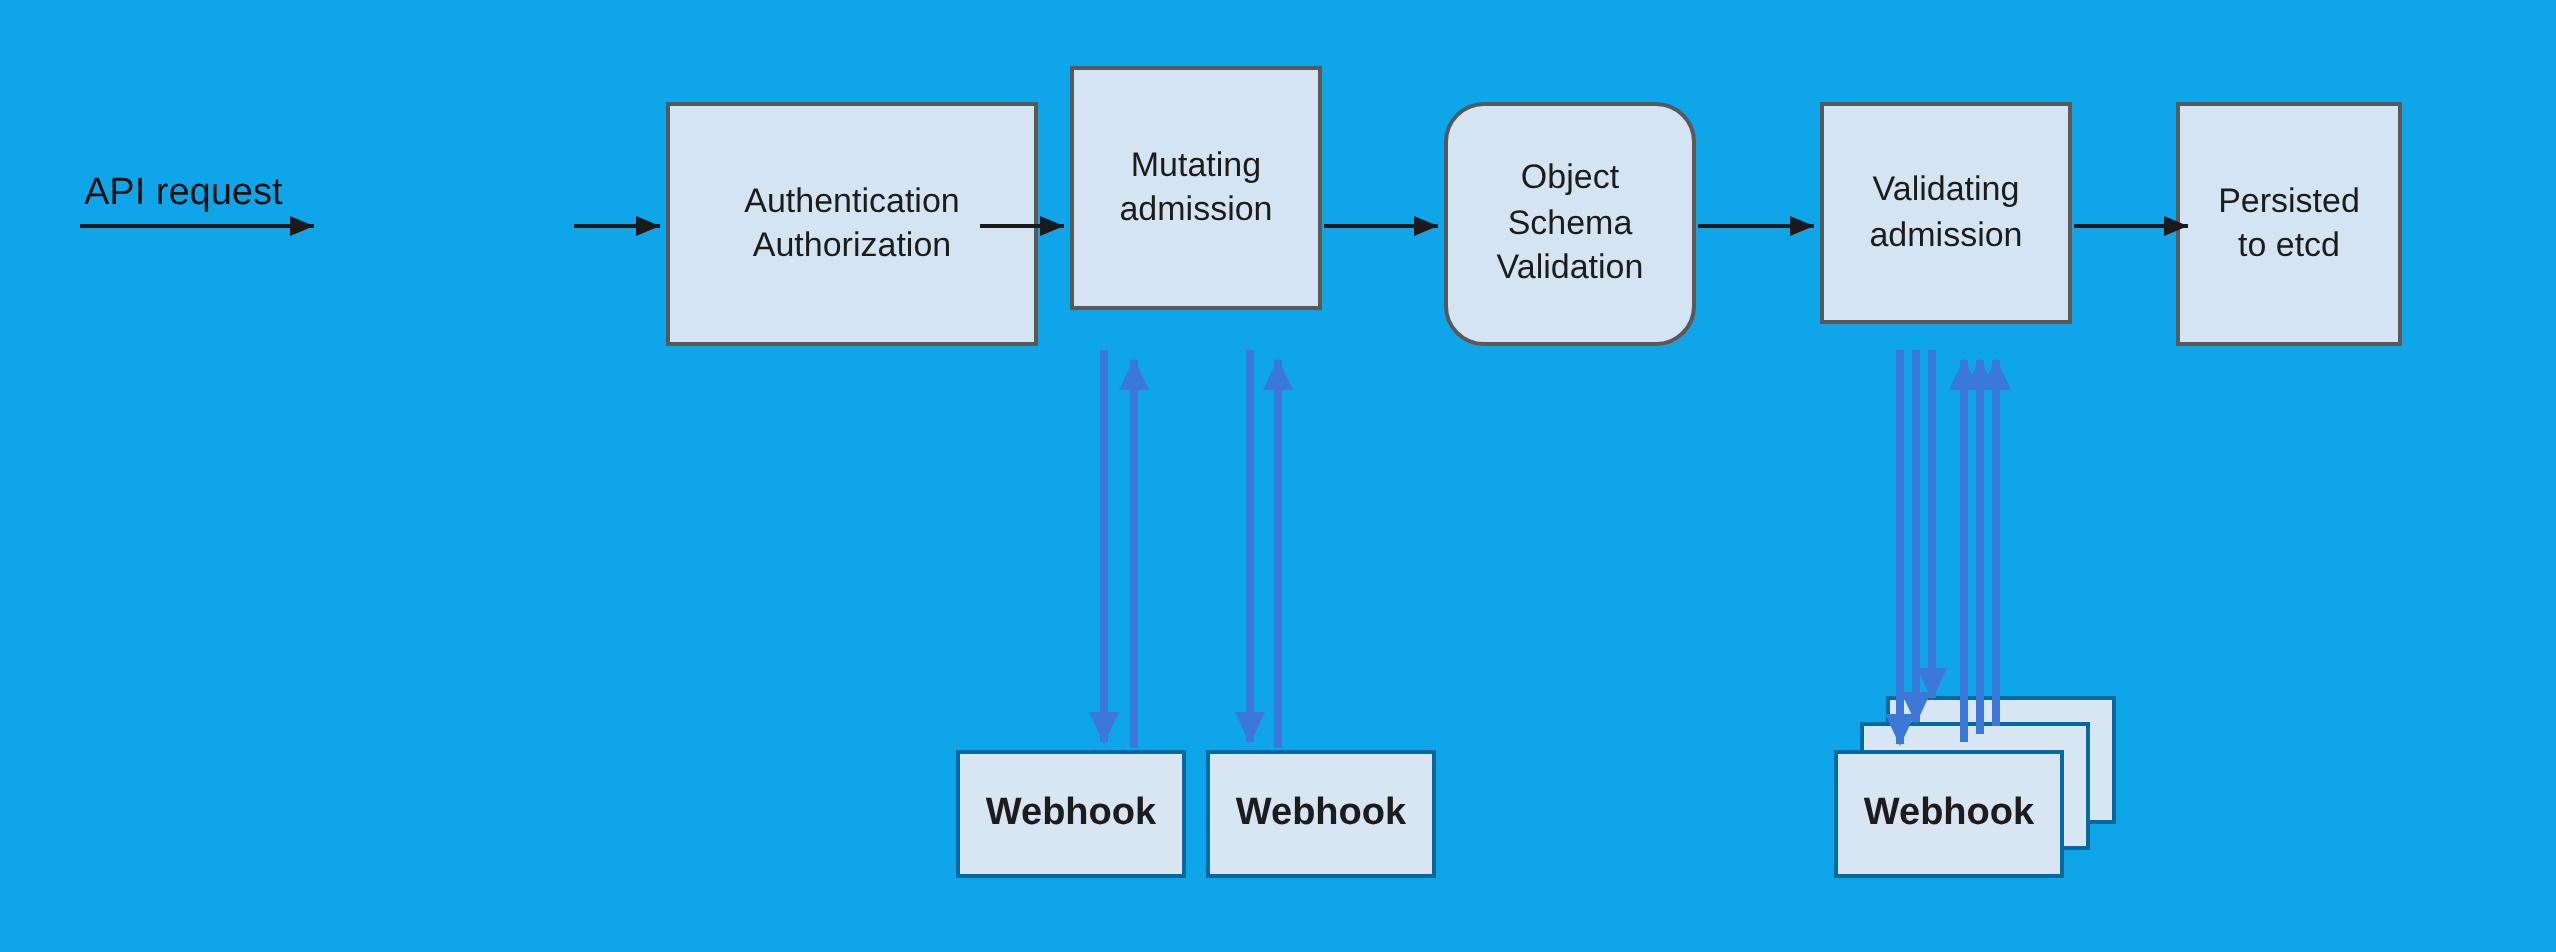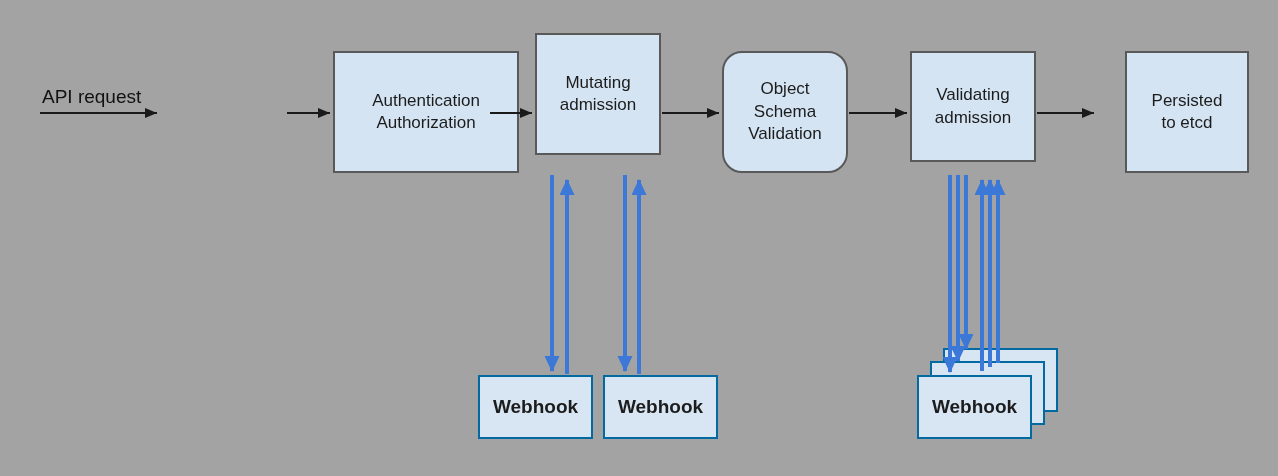--- a/index.html
+++ b/index.html
@@ -5,21 +5,21 @@
   html, body {
     margin: 0;
     padding: 0;
     background: #ffffff;
     font-family: "Liberation Sans", sans-serif;
   }
   .canvas {
     position: relative;
     width: 1278px;
     height: 476px;
-    background: #a3a3a3;
+    background: #0ea5e9;
     overflow: hidden;
   }
   .node {
     position: absolute;
     box-sizing: border-box;
     background: #d4e4f3;
     border: 2px solid #595959;
     display: flex;
     align-items: center;
     justify-content: center;
@@ -27,21 +27,21 @@
     font-size: 17px;
     line-height: 1.32;
     color: #1c1c1c;
     white-space: pre-line;
   }
   .n0 { left: 160px;  top: 51px; width: 126px; height: 122px; }
   .n1 { left: 333px;  top: 51px; width: 186px; height: 122px; }
   .n2 { left: 535px;  top: 33px; width: 126px; height: 122px; }
   .n3 { left: 722px;  top: 51px; width: 126px; height: 122px; border-radius: 20px; }
   .n4 { left: 910px;  top: 51px; width: 126px; height: 111px; }
-  .n5 { left: 1125px; top: 51px; width: 124px; height: 122px; }
+  .n5 { left: 1088px; top: 51px; width: 113px; height: 122px; }
   .webhook {
     position: absolute;
     box-sizing: border-box;
     width: 115px;
     height: 64px;
     background: #d8e6f4;
     border: 2px solid #0369a1;
     display: flex;
     align-items: center;
     justify-content: center;

